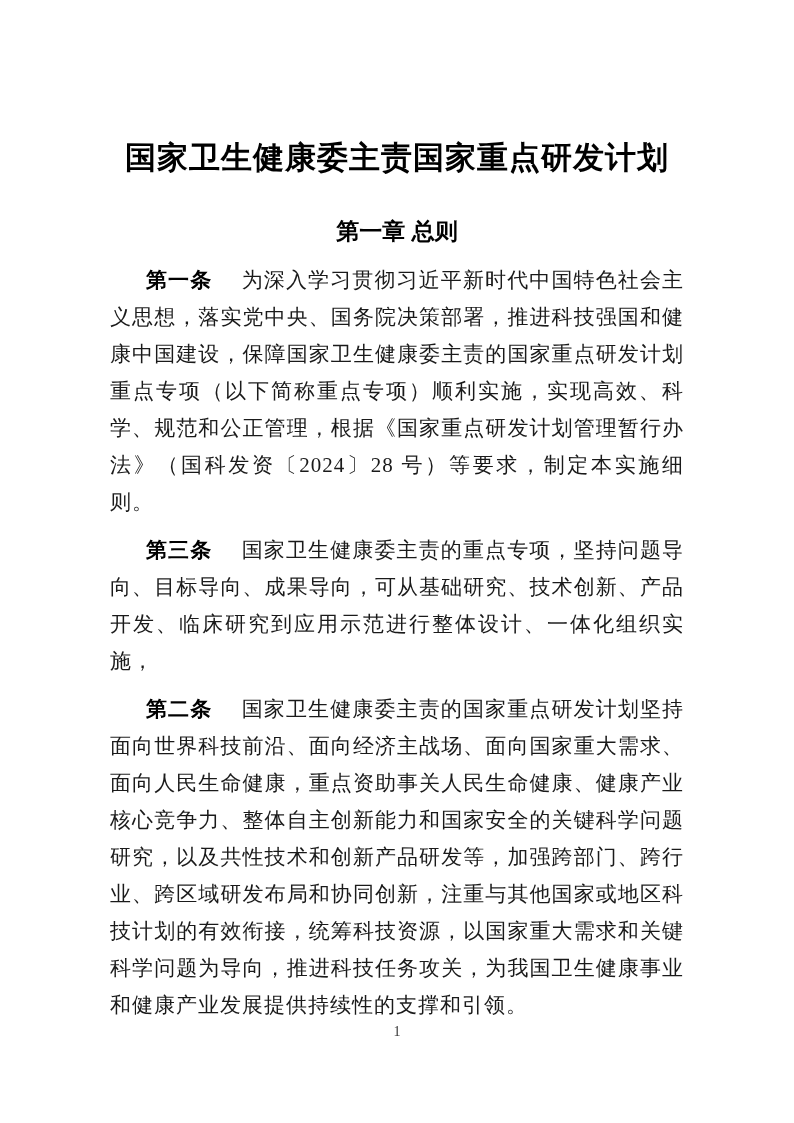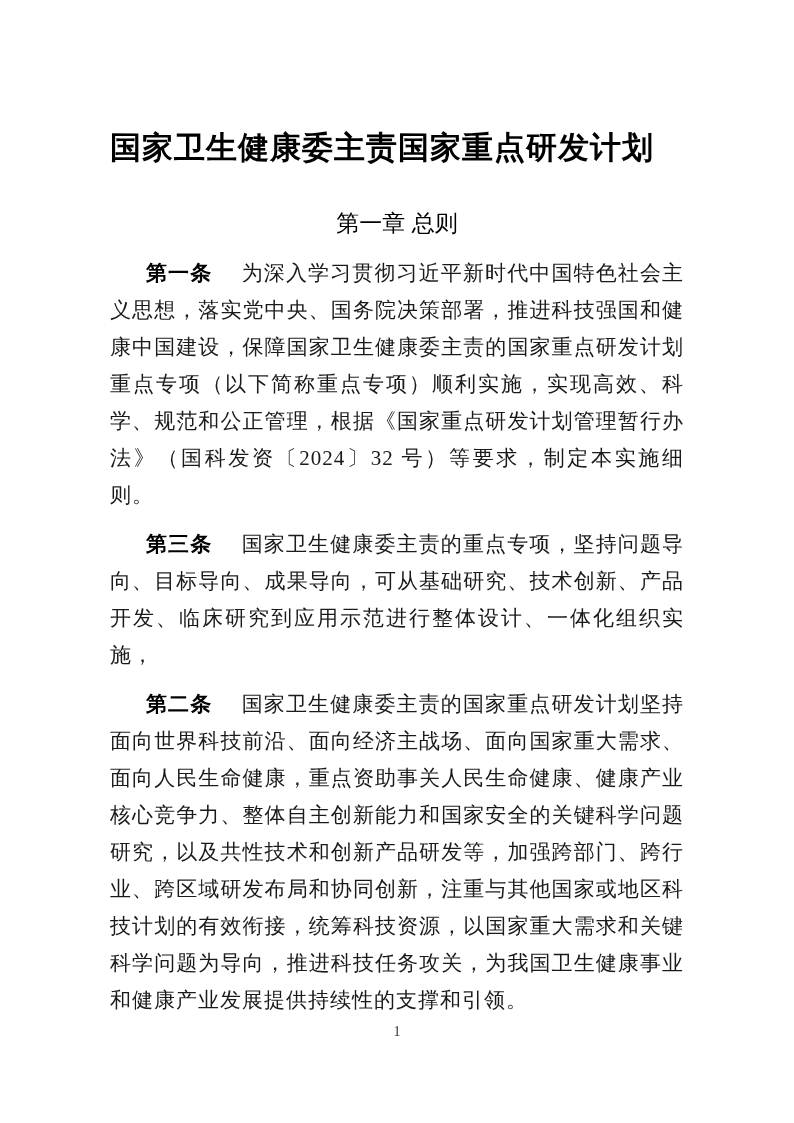--- a/index.html
+++ b/index.html
@@ -13,50 +13,52 @@
     height: 1123px;
     margin: 0 auto;
     background: #ffffff;
     color: #000000;
     overflow: hidden;
     box-sizing: border-box;
     padding: 128px 110px 0 110px;
     font-family: "Liberation Serif", "DejaVu Serif", serif;
   }
   .doc-title {
-    font-family: Liberation Mono, monospace;
+    text-align: center;
+    font-family: Liberation Serif, serif;
     font-weight: bold;
     font-size: 31px;
     line-height: 44px;
     letter-spacing: 1px;
     color: #000000;
+    margin-top: 8px;
   }
   .chapter-heading {
     margin-top: 36px;
     text-align: center;
     font-family: "Liberation Sans", "DejaVu Sans", sans-serif;
-    font-weight: normal;
+    font-weight: bold;
     font-size: 23px;
     line-height: 30px;
     color: #000000;
   }
   .body-text {
     margin-top: 16px;
   }
   .para {
     margin: 0 0 11px 0;
     font-size: 21px;
     line-height: 37px;
     letter-spacing: 1px;
     text-align: justify;
     text-indent: 36px;
     color: #1a1a1a;
   }
   .para .art-num {
-    font-family: Liberation Sans, sans-serif;
+    font-family: Liberation Serif, serif;
     font-weight: bold;
     color: #000000;
     margin-right: 1.4em;
   }
   .page-number {
     position: absolute;
     left: 0;
     right: 0;
     top: 1022px;
     text-align: center;
@@ -73,21 +75,21 @@
 
   <div class="doc-title">
     <div>国家卫生健康委主责国家重点研发计划</div>
   </div>
 
   <div class="chapter-heading">第一章 总则</div>
 
   <div class="body-text">
 
     <p class="para">
-      <span class="art-num">第一条</span><span>为深入学习贯彻习近平新时代中国特色社会主义思想，落实党中央、国务院决策部署，推进科技强国和健康中国建设，保障国家卫生健康委主责的国家重点研发计划重点专项（以下简称重点专项）顺利实施，实现高效、科学、规范和公正管理，根据《国家重点研发计划管理暂行办法》（国科发资〔2024〕32 号）等要求，制定本实施细则。</span>
+      <span class="art-num">第一条</span><span>为深入学习贯彻习近平新时代中国特色社会主义思想，落实党中央、国务院决策部署，推进科技强国和健康中国建设，保障国家卫生健康委主责的国家重点研发计划重点专项（以下简称重点专项）顺利实施，实现高效、科学、规范和公正管理，根据《国家重点研发计划管理暂行办法》（国科发资〔2024〕28 号）等要求，制定本实施细则。</span>
     </p>
 
     <p class="para">
       <span class="art-num">第三条</span><span>国家卫生健康委主责的重点专项，坚持问题导向、目标导向、成果导向，可从基础研究、技术创新、产品开发、临床研究到应用示范进行整体设计、一体化组织实施，</span>
     </p>
 
     <p class="para">
       <span class="art-num">第二条</span><span>国家卫生健康委主责的国家重点研发计划坚持面向世界科技前沿、面向经济主战场、面向国家重大需求、面向人民生命健康，重点资助事关人民生命健康、健康产业核心竞争力、整体自主创新能力和国家安全的关键科学问题研究，以及共性技术和创新产品研发等，加强跨部门、跨行业、跨区域研发布局和协同创新，注重与其他国家或地区科技计划的有效衔接，统筹科技资源，以国家重大需求和关键科学问题为导向，推进科技任务攻关，为我国卫生健康事业和健康产业发展提供持续性的支撑和引领。</span>
     </p>
 

